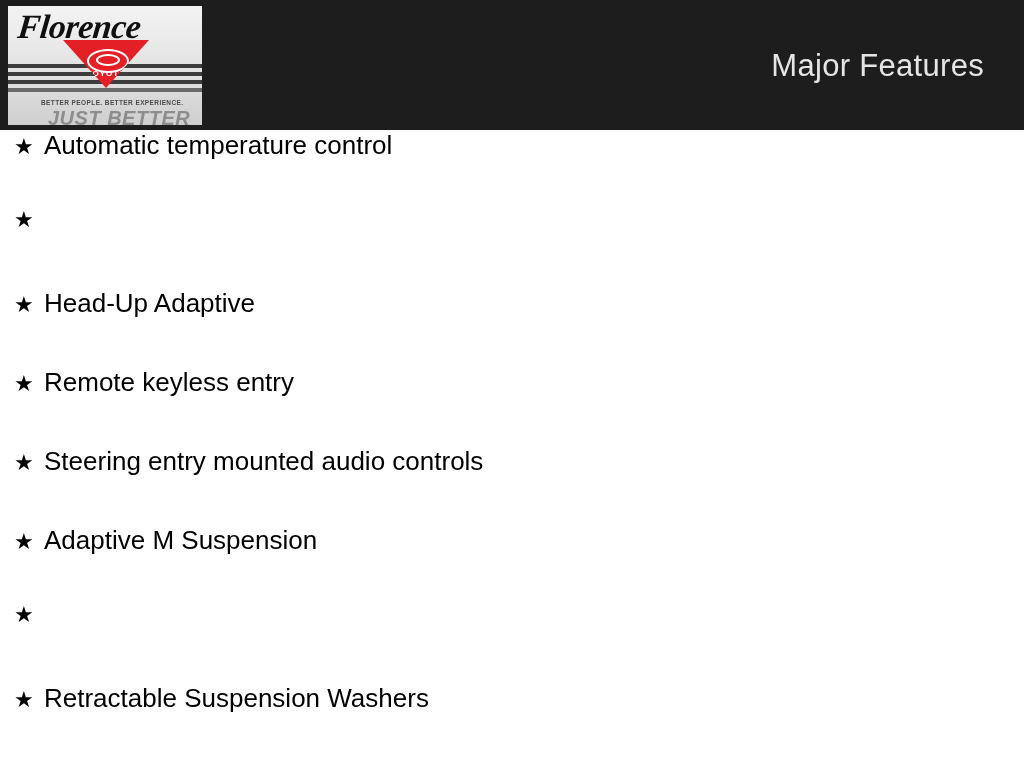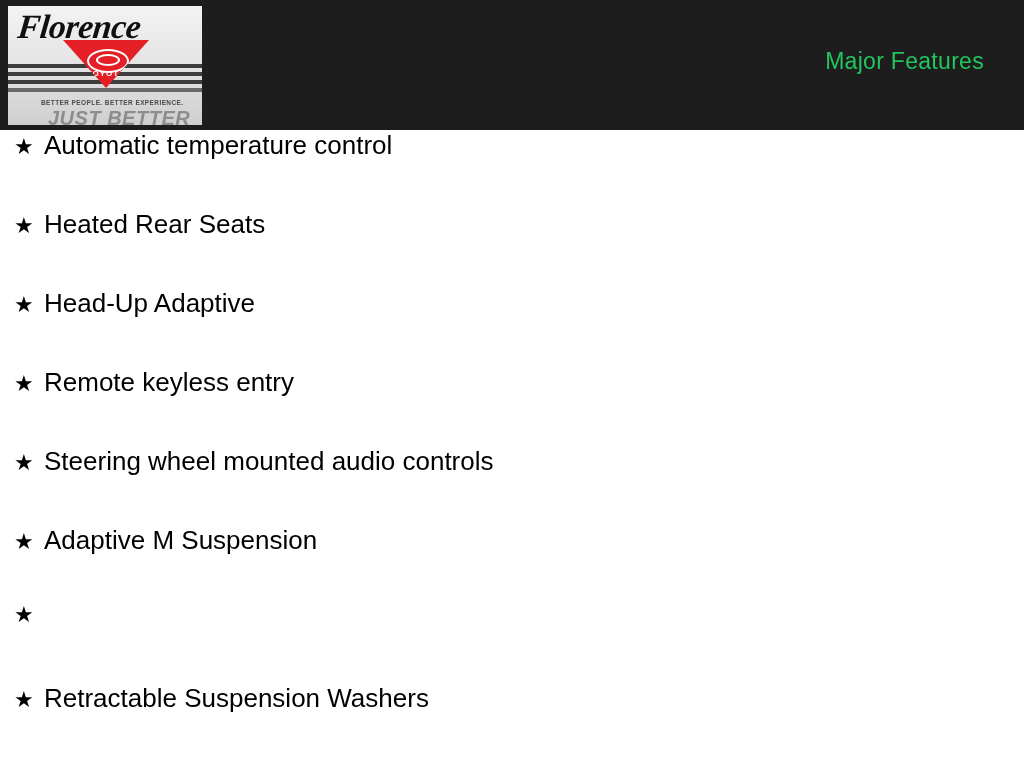--- a/index.html
+++ b/index.html
@@ -24,22 +24,22 @@
     top: 0;
     left: 0;
     width: 1024px;
     height: 130px;
     background: #1d1d1d;
   }
   .header-title {
     position: absolute;
     right: 40px;
     top: 48px;
-    color: #22c55e;
-    font-size: 23px;
+    color: #e5e5e5;
+    font-size: 31px;
     letter-spacing: 0.3px;
     white-space: nowrap;
   }
   
   .logo {
     position: absolute;
     left: 8px;
     top: 6px;
     width: 194px;
     height: 119px;
@@ -202,33 +202,32 @@
     <div class="header-title">Major Features</div>
   </div>
 
   <ul class="features">
     <li class="feature-item">
       <span class="feature-bullet">★</span>
       <span class="feature-label">Automatic temperature control</span>
     </li>
     <li class="feature-item">
       <span class="feature-bullet">★</span>
-      <span class="feature-label">Heated Rear Seats</span>
     </li>
     <li class="feature-item">
       <span class="feature-bullet">★</span>
       <span class="feature-label">Head-Up Adaptive</span>
     </li>
     <li class="feature-item">
       <span class="feature-bullet">★</span>
       <span class="feature-label">Remote keyless entry</span>
     </li>
     <li class="feature-item">
       <span class="feature-bullet">★</span>
-      <span class="feature-label">Steering wheel mounted audio controls</span>
+      <span class="feature-label">Steering entry mounted audio controls</span>
     </li>
     <li class="feature-item">
       <span class="feature-bullet">★</span>
       <span class="feature-label">Adaptive M Suspension</span>
     </li>
     <li class="feature-item">
       <span class="feature-bullet">★</span>
     </li>
     <li class="feature-item">
       <span class="feature-bullet">★</span>

